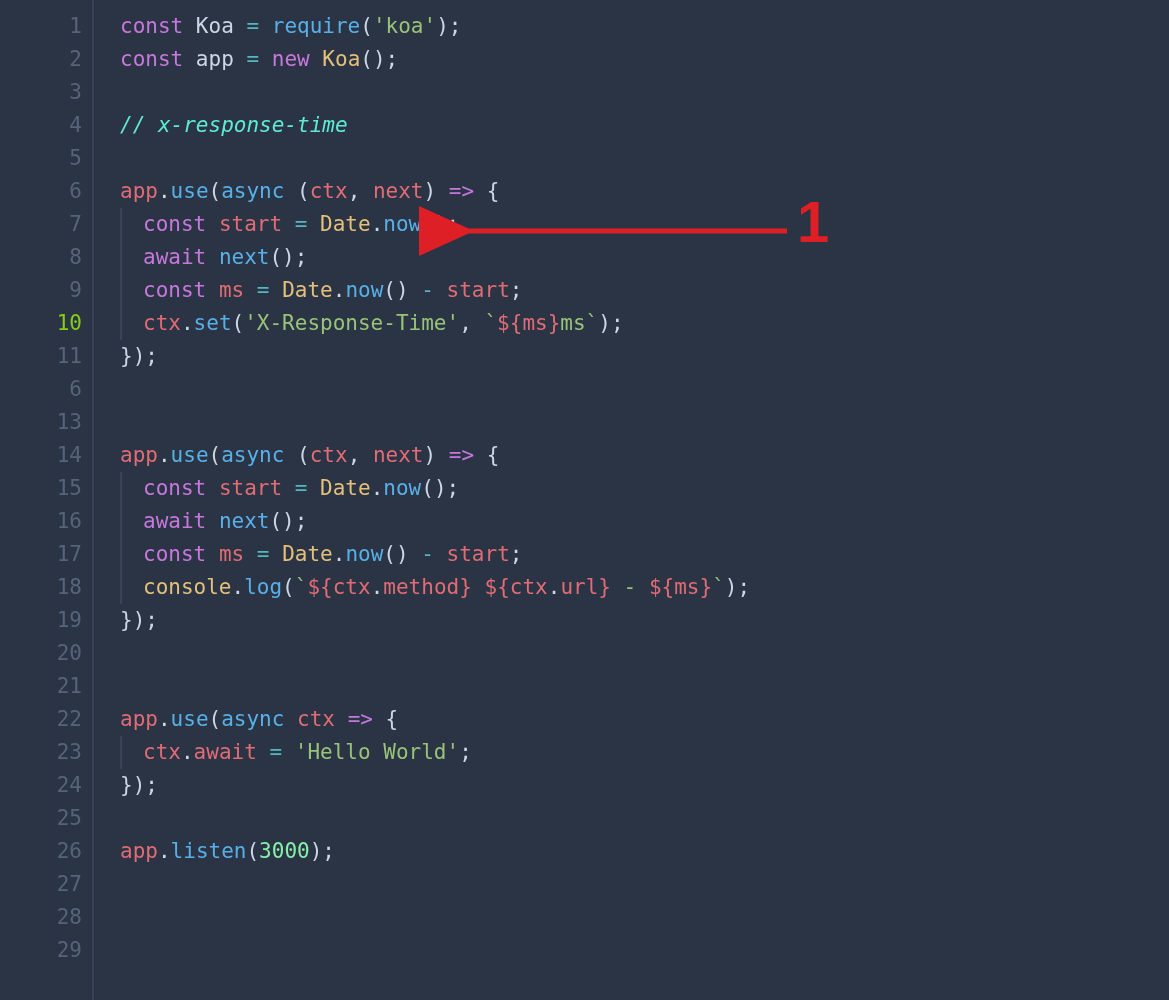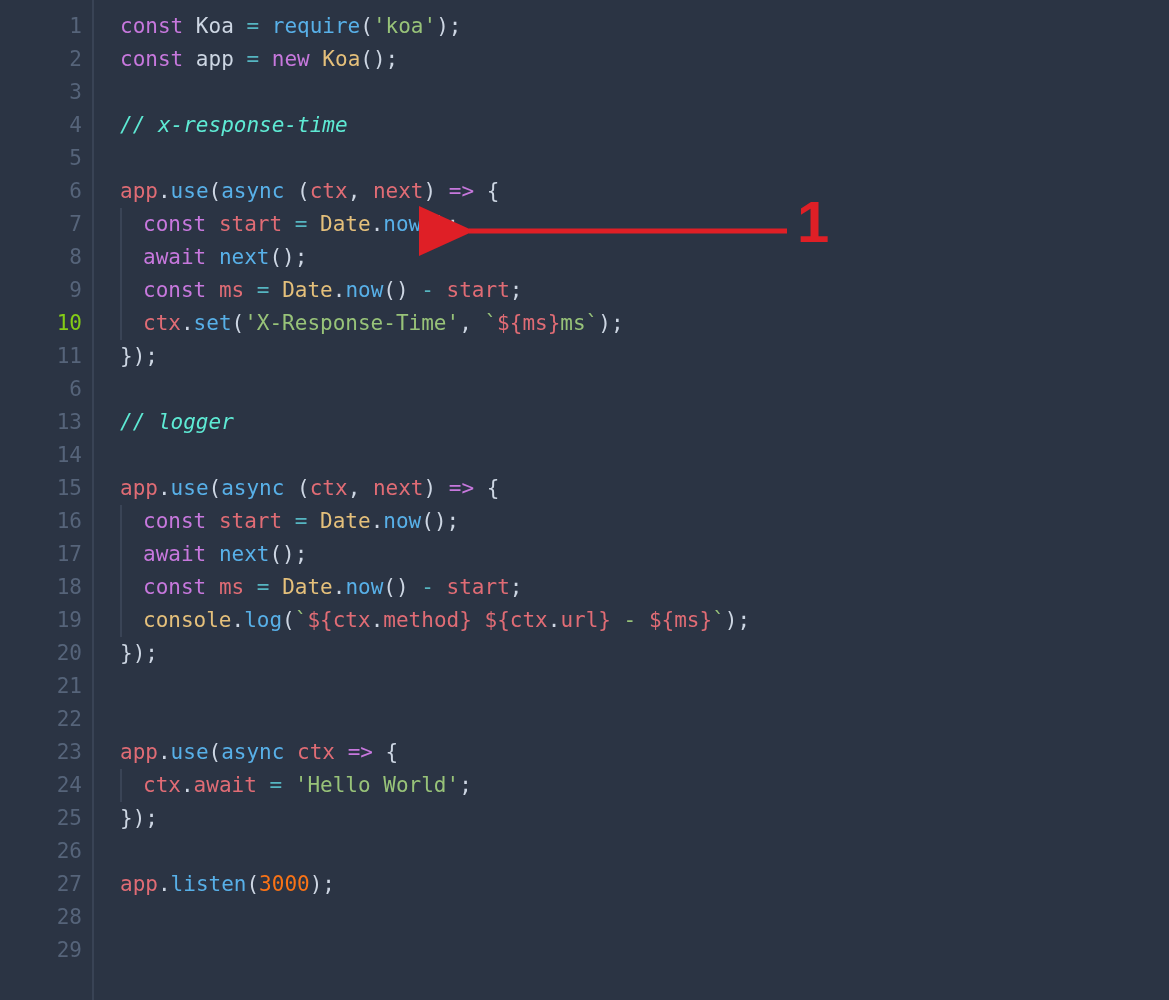--- a/index.html
+++ b/index.html
@@ -14,21 +14,21 @@
   .indent::before { content:""; position:absolute; left:0; top:0; bottom:0; width:2px; background:#3a4456; }
 
   
   .wd  { color:#cdd6e3; }   
   .kw  { color:#c778dd; }   
   .fn  { color:#58b0e8; }   
   .cls { color:#e5c07b; }   
   .var { color:#e06c75; }   
   .prm { color:#e06c75; }   
   .str { color:#98c379; }   
-  .num { color:#f97316; }   
+  .num { color:#86efac; }   
   .cmt { color:#5eead4; font-style:italic; }
   .tpl { color:#e06c75; }   
   .op  { color:#56b6c2; }   
 
   
   .arrow { position:absolute; pointer-events:none; }
   .arrow svg { overflow:visible; }
   .label1 { position:absolute; color:#df1f26; font-weight:700; font-size:58px; font-family:Arial,Helvetica,sans-serif; }
 </style>
 </head>
@@ -72,21 +72,20 @@
       <div class="line"></div>
       <div class="line"><span class="cmt">// x-response-time</span></div>
       <div class="line"></div>
       <div class="line"><span class="var">app</span><span class="wd">.</span><span class="fn">use</span><span class="wd">(</span><span class="fn">async</span><span class="wd"> (</span><span class="prm">ctx</span><span class="wd">, </span><span class="prm">next</span><span class="wd">) </span><span class="kw">=&gt;</span><span class="wd"> {</span></div>
       <div class="line"><span class="indent"></span><span class="kw">const</span><span class="wd"> </span><span class="var">start</span><span class="wd"> </span><span class="op">=</span><span class="wd"> </span><span class="cls">Date</span><span class="wd">.</span><span class="fn">now</span><span class="wd">();</span></div>
       <div class="line"><span class="indent"></span><span class="kw">await</span><span class="wd"> </span><span class="fn">next</span><span class="wd">();</span></div>
       <div class="line"><span class="indent"></span><span class="kw">const</span><span class="wd"> </span><span class="var">ms</span><span class="wd"> </span><span class="op">=</span><span class="wd"> </span><span class="cls">Date</span><span class="wd">.</span><span class="fn">now</span><span class="wd">() </span><span class="op">-</span><span class="wd"> </span><span class="var">start</span><span class="wd">;</span></div>
       <div class="line"><span class="indent"></span><span class="var">ctx</span><span class="wd">.</span><span class="fn">set</span><span class="wd">(</span><span class="str">'X-Response-Time'</span><span class="wd">, </span><span class="str">`</span><span class="tpl">${</span><span class="var">ms</span><span class="tpl">}</span><span class="str">ms`</span><span class="wd">);</span></div>
       <div class="line"><span class="wd">});</span></div>
       <div class="line"></div>
-      <div class="line"><span class="cmt">// logger</span></div>
       <div class="line"></div>
       <div class="line"><span class="var">app</span><span class="wd">.</span><span class="fn">use</span><span class="wd">(</span><span class="fn">async</span><span class="wd"> (</span><span class="prm">ctx</span><span class="wd">, </span><span class="prm">next</span><span class="wd">) </span><span class="kw">=&gt;</span><span class="wd"> {</span></div>
       <div class="line"><span class="indent"></span><span class="kw">const</span><span class="wd"> </span><span class="var">start</span><span class="wd"> </span><span class="op">=</span><span class="wd"> </span><span class="cls">Date</span><span class="wd">.</span><span class="fn">now</span><span class="wd">();</span></div>
       <div class="line"><span class="indent"></span><span class="kw">await</span><span class="wd"> </span><span class="fn">next</span><span class="wd">();</span></div>
       <div class="line"><span class="indent"></span><span class="kw">const</span><span class="wd"> </span><span class="var">ms</span><span class="wd"> </span><span class="op">=</span><span class="wd"> </span><span class="cls">Date</span><span class="wd">.</span><span class="fn">now</span><span class="wd">() </span><span class="op">-</span><span class="wd"> </span><span class="var">start</span><span class="wd">;</span></div>
       <div class="line"><span class="indent"></span><span class="cls">console</span><span class="wd">.</span><span class="fn">log</span><span class="wd">(</span><span class="str">`</span><span class="tpl">${</span><span class="var">ctx</span><span class="wd">.</span><span class="var">method</span><span class="tpl">}</span><span class="str"> </span><span class="tpl">${</span><span class="var">ctx</span><span class="wd">.</span><span class="var">url</span><span class="tpl">}</span><span class="str"> - </span><span class="tpl">${</span><span class="var">ms</span><span class="tpl">}</span><span class="str">`</span><span class="wd">);</span></div>
       <div class="line"><span class="wd">});</span></div>
       <div class="line"></div>
       <div class="line"></div>
       <div class="line"><span class="var">app</span><span class="wd">.</span><span class="fn">use</span><span class="wd">(</span><span class="fn">async</span><span class="wd"> </span><span class="prm">ctx</span><span class="wd"> </span><span class="kw">=&gt;</span><span class="wd"> {</span></div>

